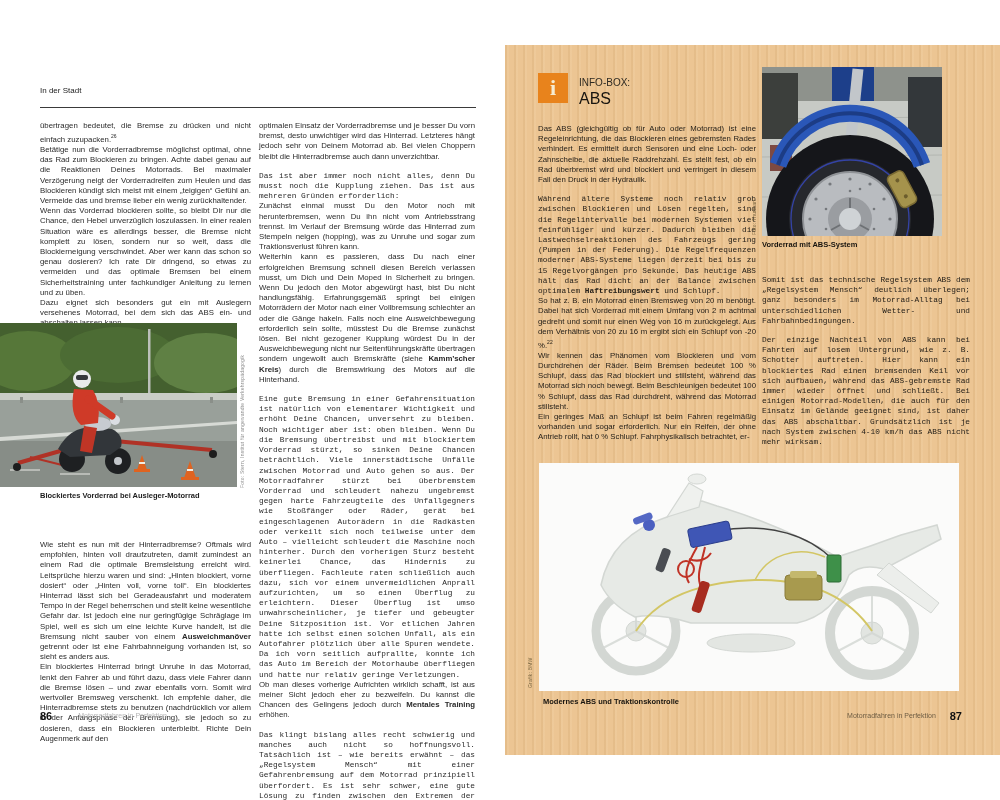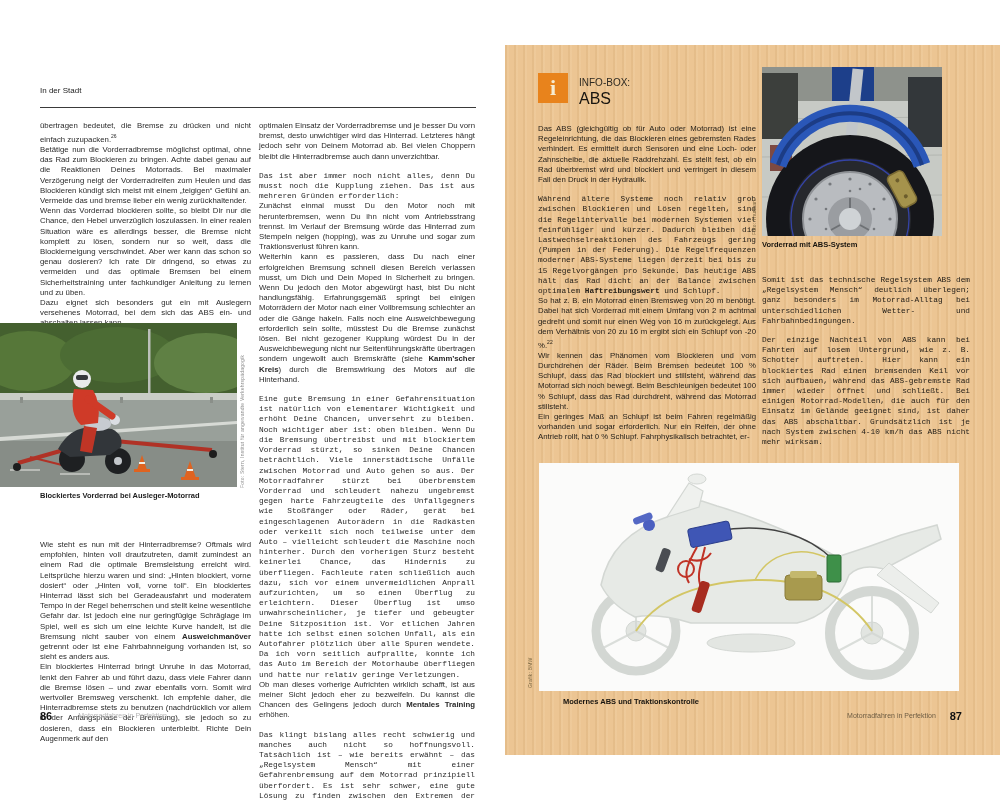--- a/index.html
+++ b/index.html
@@ -35,21 +35,21 @@
              font-family:"Liberation Serif",serif;font-weight:bold;font-size:22px;color:#f6ecd2;}
   #infobox-label{position:absolute;left:579px;top:77px;font-size:10px;color:#2e2a22;}
   #infobox-title{position:absolute;left:579px;top:90px;font-size:16px;font-weight:normal;color:#17140f;}
   #r-col1{left:538px;top:124px;width:218px;color:#26211a;}
   #r-col2{left:762px;top:266px;width:208px;color:#26211a;}
   #r-photo{left:762px;top:67px;width:180px;height:169px;}
   #r-photo-credit{left:751px;top:140px;height:95px;color:#7b6742;}
   #r-caption{left:762px;top:240px;color:#17140f;}
   #diagram{left:539px;top:463px;width:420px;height:228px;background:#fbfbfa;}
   #d-credit{left:527px;top:600px;height:88px;color:#7b6742;}
-  #d-caption{left:563px;top:697px;color:#17140f;}
+  #d-caption{left:517px;top:697px;color:#17140f;padding-left:26px;}
   #r-footer{left:700px;width:262px;text-align:right;}
   #r-footer .booktitle{color:#6d5c42;margin-right:12px;}
   sup{font-size:5px;}
 </style>
 </head>
 <body>
 
 <div id="canvas">
 
   <div class="running-head">In der Stadt</div>

